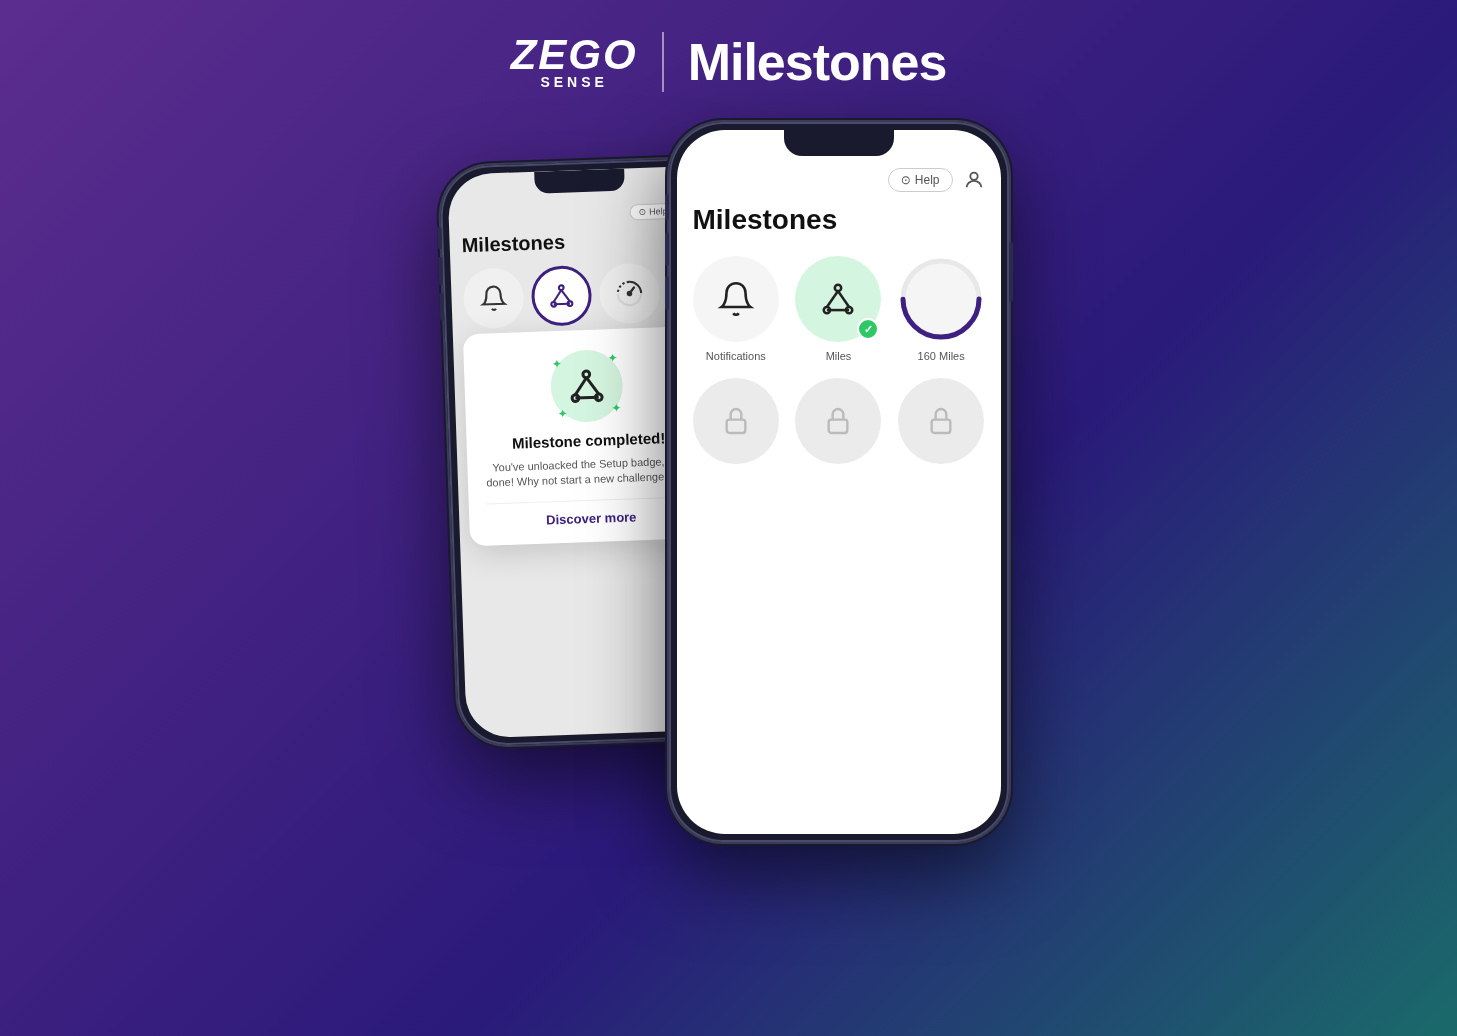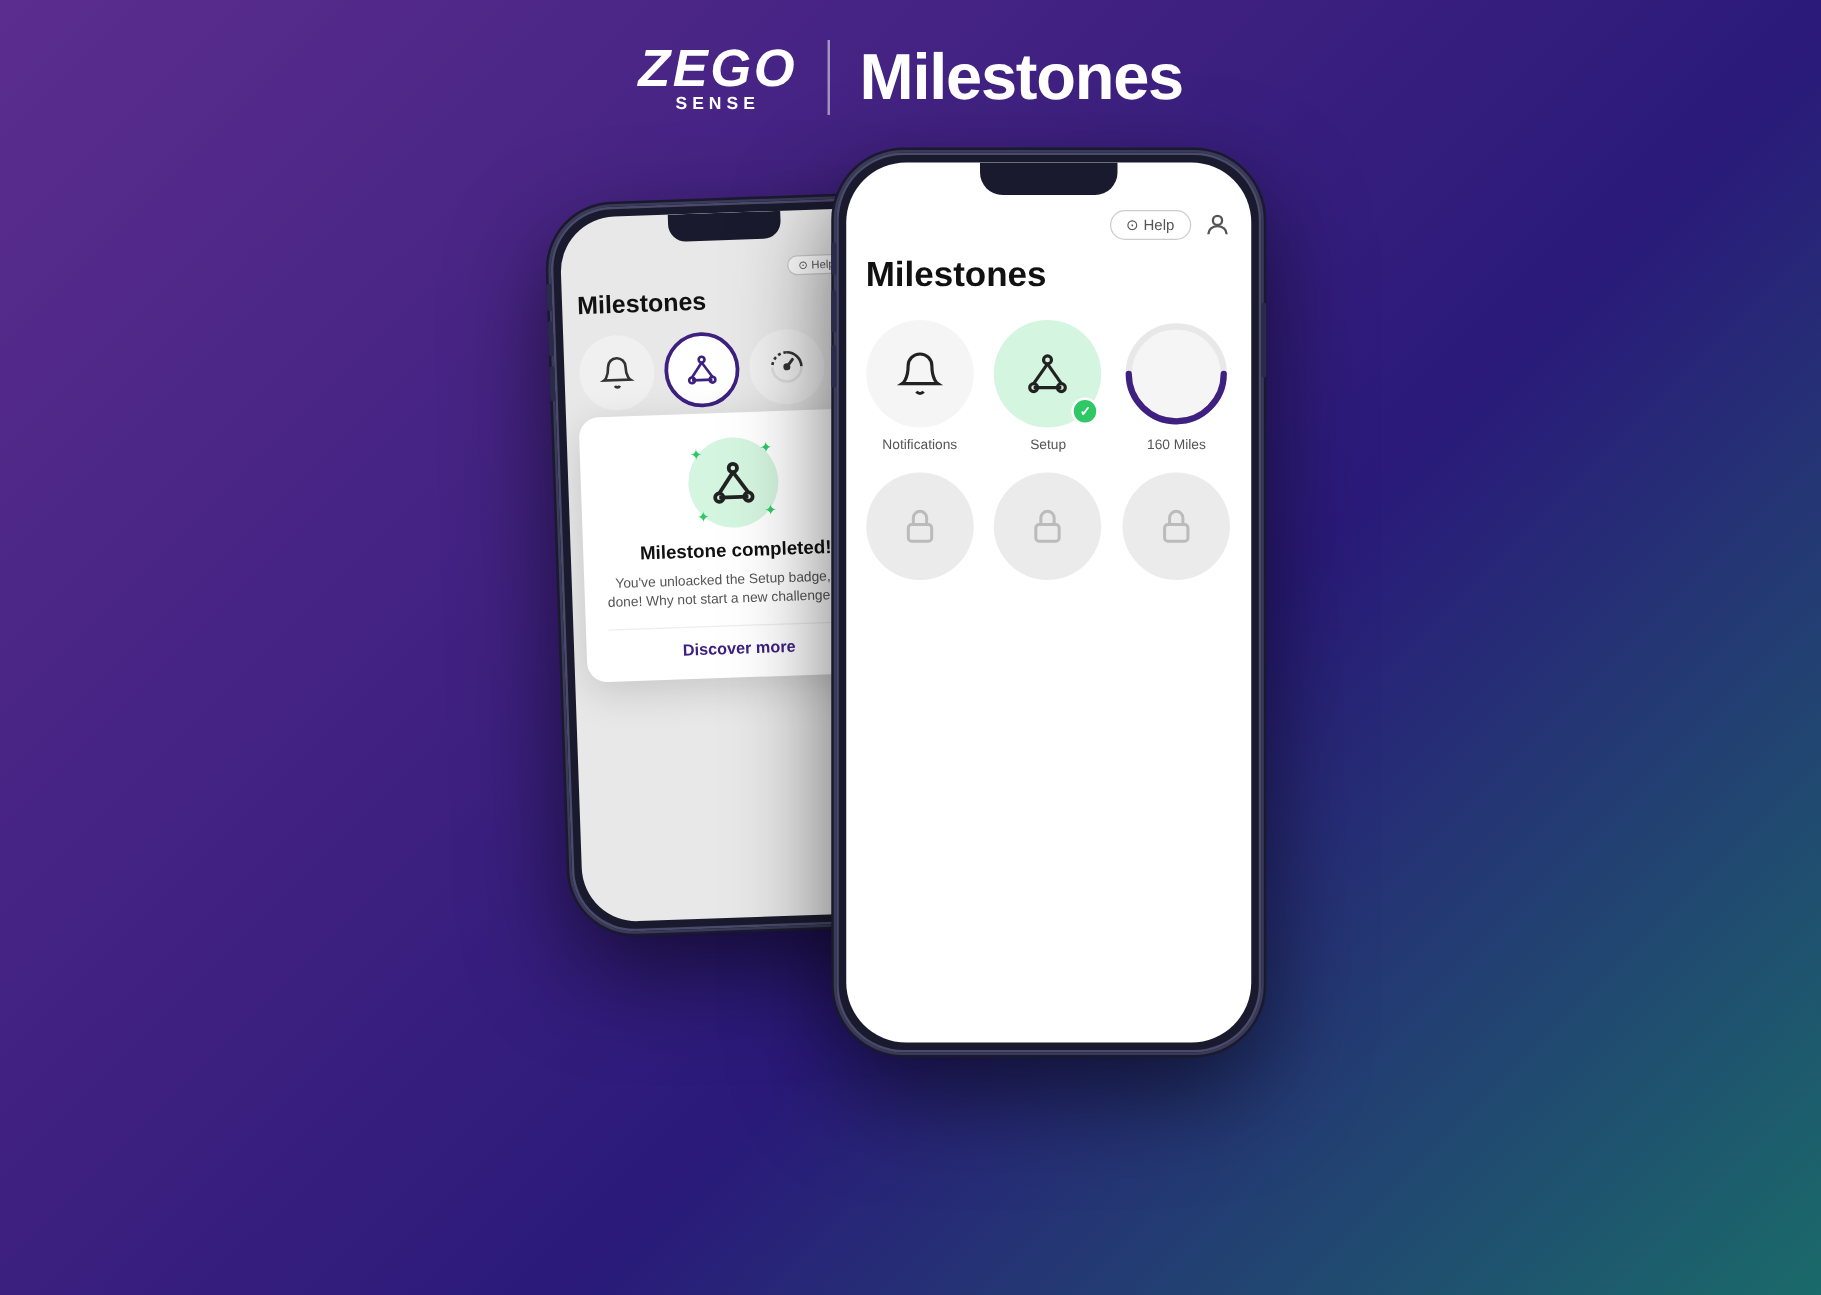--- a/index.html
+++ b/index.html
@@ -566,21 +566,21 @@
               <svg width="38" height="38" viewBox="0 0 24 24" fill="none" stroke="#222" stroke-width="1.6">
                 <circle cx="12" cy="5" r="2"></circle>
                 <circle cx="5" cy="19" r="2"></circle>
                 <circle cx="19" cy="19" r="2"></circle>
                 <line x1="12" y1="7" x2="5" y2="17"></line>
                 <line x1="12" y1="7" x2="19" y2="17"></line>
                 <line x1="5" y1="19" x2="19" y2="19"></line>
               </svg>
               <div class="check-badge">✓</div>
             </div>
-            <div class="milestone-item-label">Setup</div>
+            <div class="milestone-item-label">Miles</div>
           </div>
 
           <div class="milestone-item">
             <div class="milestone-icon-circle miles-circle">
               <div class="progress-ring-container">
                 <svg class="progress-ring-svg" width="86" height="86" viewBox="0 0 86 86">
 
                   <circle cx="43" cy="43" r="38" fill="#f5f5f5" stroke="#e8e8e8" stroke-width="5"></circle>
 
                   <circle cx="43" cy="43" r="38" fill="none" stroke="#3d2080" stroke-width="5" stroke-dasharray="179 239" stroke-dashoffset="60" stroke-linecap="round"></circle>

